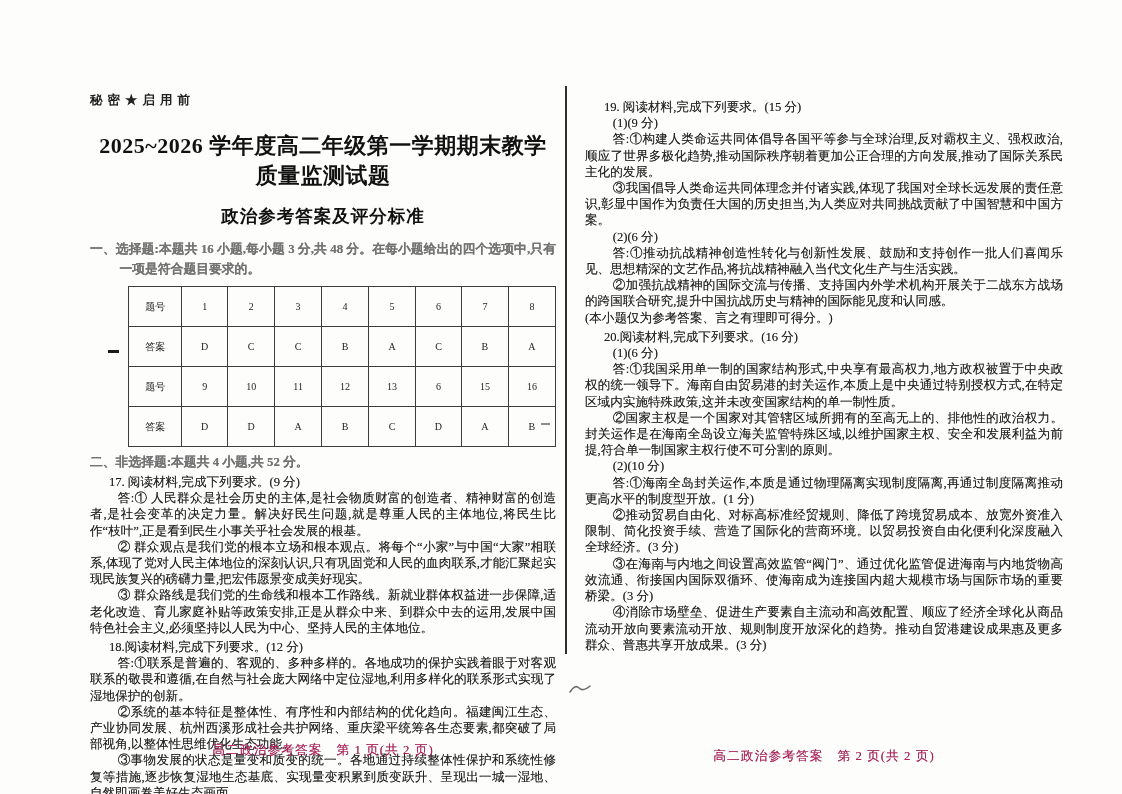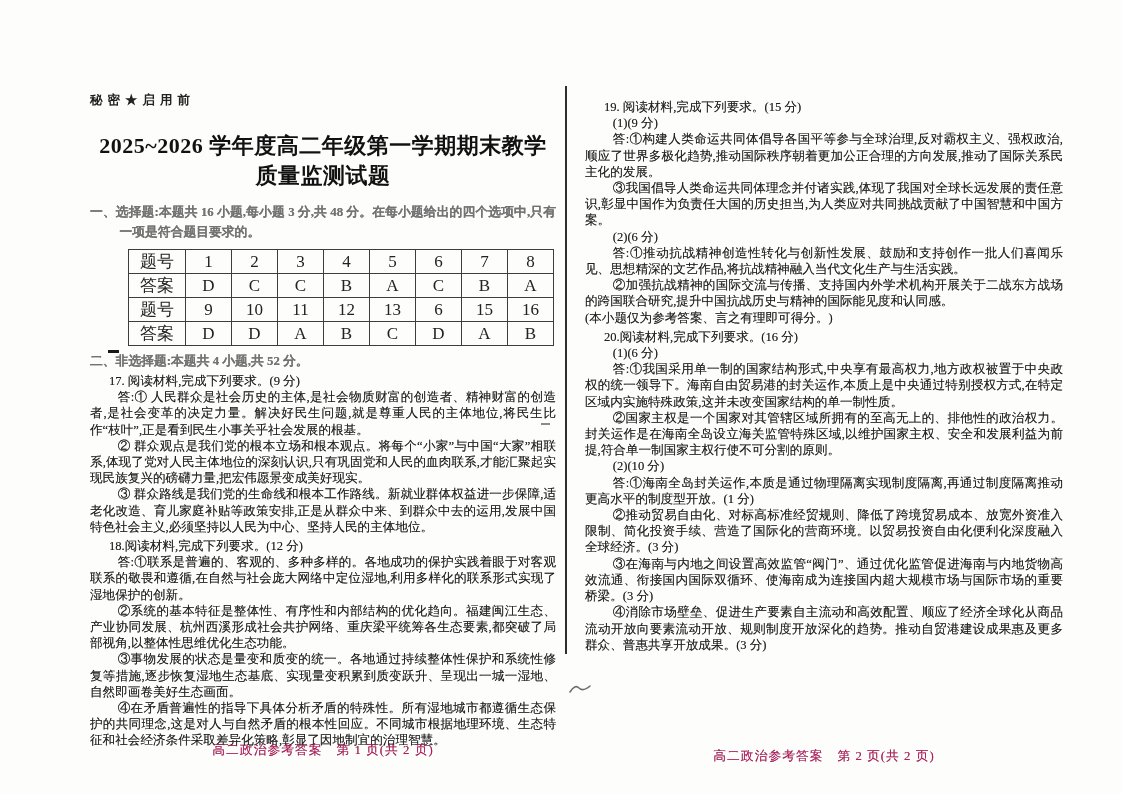--- a/index.html
+++ b/index.html
@@ -41,22 +41,22 @@
   .sec-heading.tight { margin-top: 7px; line-height: 17px; }
 
   table.ans-table {
     border-collapse: collapse; margin: 7px 0 5px 38px;
     table-layout: fixed;
   }
   table.ans-table td {
     border: 1px solid #3d3d3d;
     width: 45px; height: 23px;
     text-align: center; vertical-align: middle;
-    font-size: 17px; color: #222;
-    padding: 0;
+    font-size: 10px; color: #222;
+    padding: 8px;
   }
   table.ans-table td.label-cell { width: 56px; }
 
   .q-heading { margin-top: 3px; text-indent: 1.5em; }
   .para { text-indent: 2.2em; }
   .part-label { text-indent: 2.2em; }
   .note-line { text-indent: 0; }
 
   .footer {
     position: absolute; text-align: center;
@@ -79,20 +79,21 @@
 </head>
 <body>
 
 <div class="sheet">
 
   <div class="page page-1">
 
     <div class="security">秘密★启用前</div>
 
     <div class="title-1">2025~2026 学年度高二年级第一学期期末教学质量监测试题</div>
+    <div class="title-2">政治参考答案及评分标准</div>
 
     <div class="sec-heading">一、选择题:本题共 16 小题,每小题 3 分,共 48 分。在每小题给出的四个选项中,只有一项是符合题目要求的。</div>
 
     <table class="ans-table">
       <tbody>
         <tr>
           <td class="label-cell">题号</td>
           <td>1</td>
           <td>2</td>
           <td>3</td>

